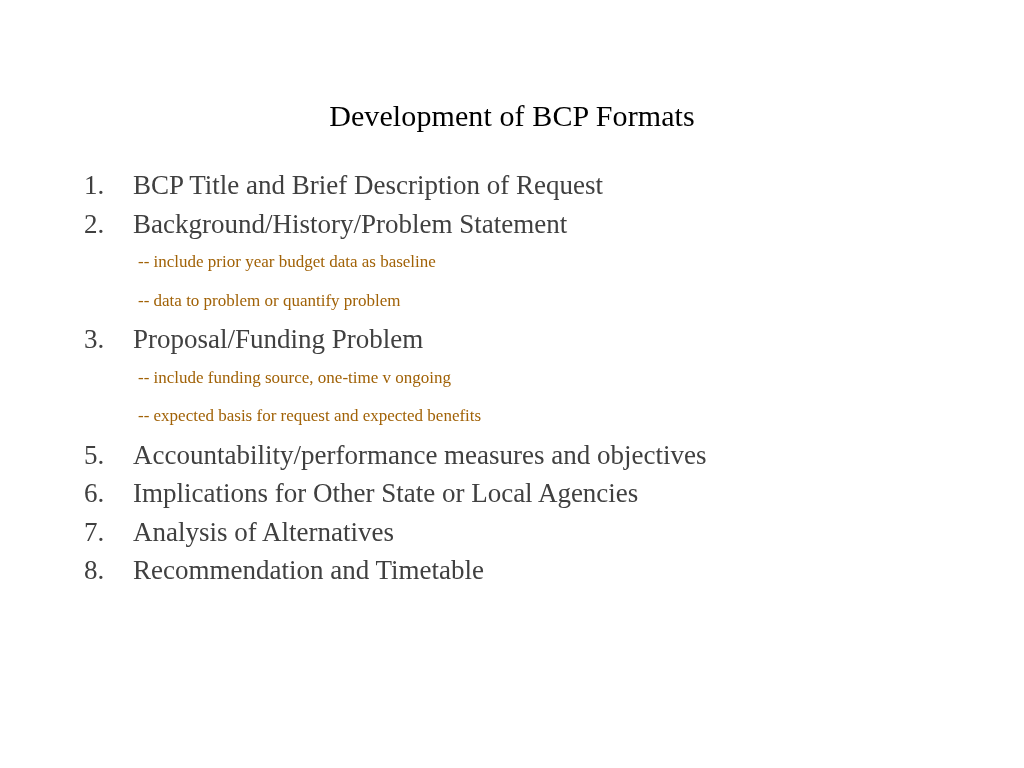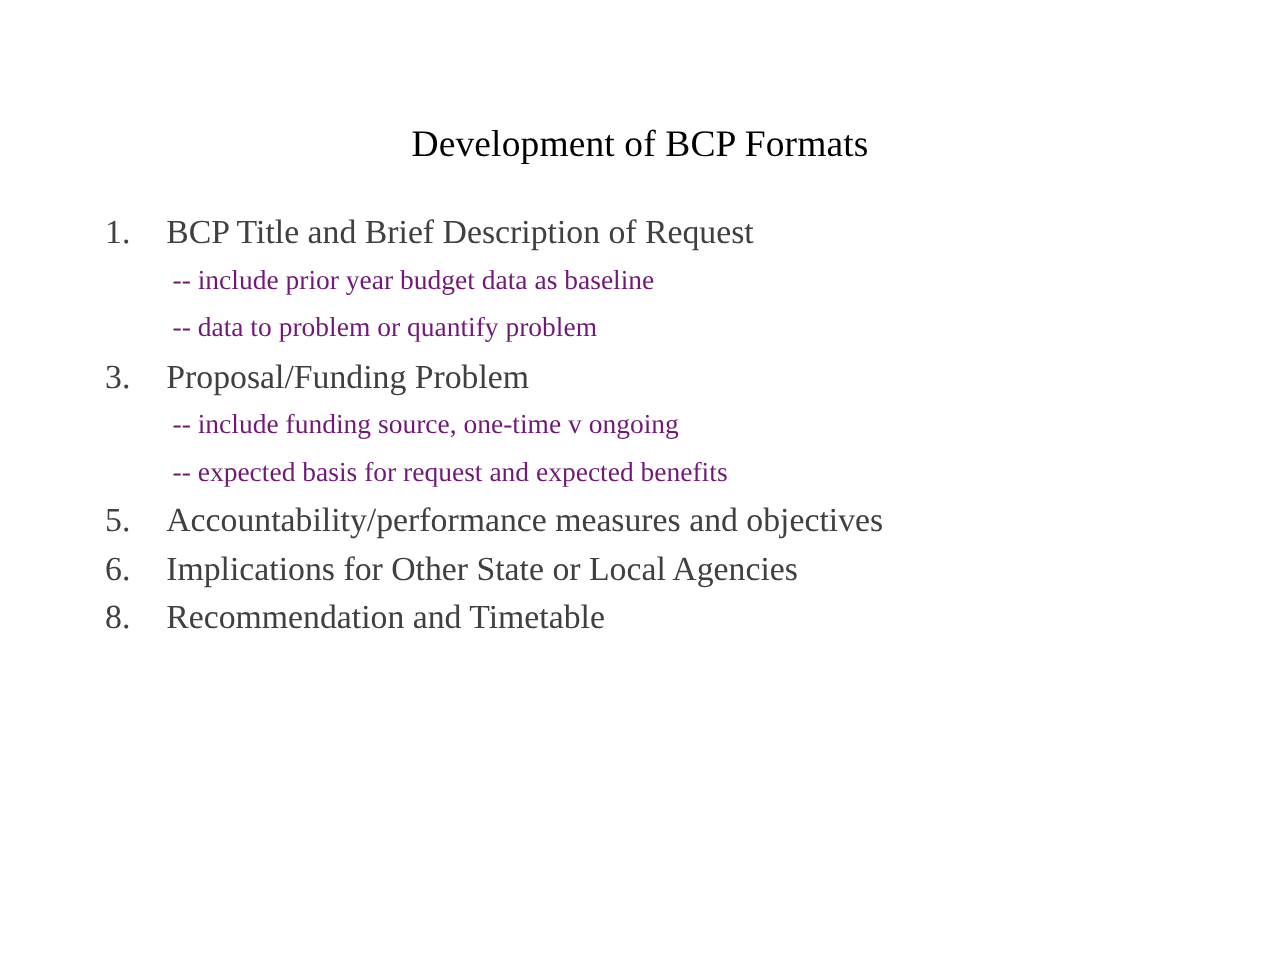--- a/index.html
+++ b/index.html
@@ -62,25 +62,25 @@
     display: inline-block;
     width: 49px;
     text-align: left;
   }
   .item .txt {
     display: inline;
   }
 
   
   .sub {
-    font-size: 22px;
+    font-size: 17px;
     line-height: 38.5px;
     height: 38.5px;
     padding-left: 54px;
-    color: #701a75;
+    color: #a16207;
   }
   .sub .dash {
     display: inline;
   }
   .sub .txt {
     display: inline;
   }
 </style>
 </head>
 <body>
@@ -88,20 +88,23 @@
 <div class="slide">
 
   <div class="slide-title">Development of BCP Formats</div>
 
   <div class="body-list">
 
     <div class="line item">
       <span class="num">1.</span><span class="txt">BCP Title and Brief Description of Request</span>
     </div>
 
+    <div class="line item">
+      <span class="num">2.</span><span class="txt">Background/History/Problem Statement</span>
+    </div>
     <div class="line sub">
       <span class="dash">--</span>
       <span class="txt">include prior year budget data as baseline</span>
     </div>
     <div class="line sub">
       <span class="dash">--</span>
       <span class="txt">data to problem or quantify problem</span>
     </div>
 
     <div class="line item">
@@ -118,19 +121,22 @@
     </div>
 
     <div class="line item">
       <span class="num">5.</span><span class="txt">Accountability/performance measures and objectives</span>
     </div>
 
     <div class="line item">
       <span class="num">6.</span><span class="txt">Implications for Other State or Local Agencies</span>
     </div>
 
+    <div class="line item">
+      <span class="num">7.</span><span class="txt">Analysis of Alternatives</span>
+    </div>
 
     <div class="line item">
       <span class="num">8.</span><span class="txt">Recommendation and Timetable</span>
     </div>
 
   </div>
 </div>
 
 </body></html>

